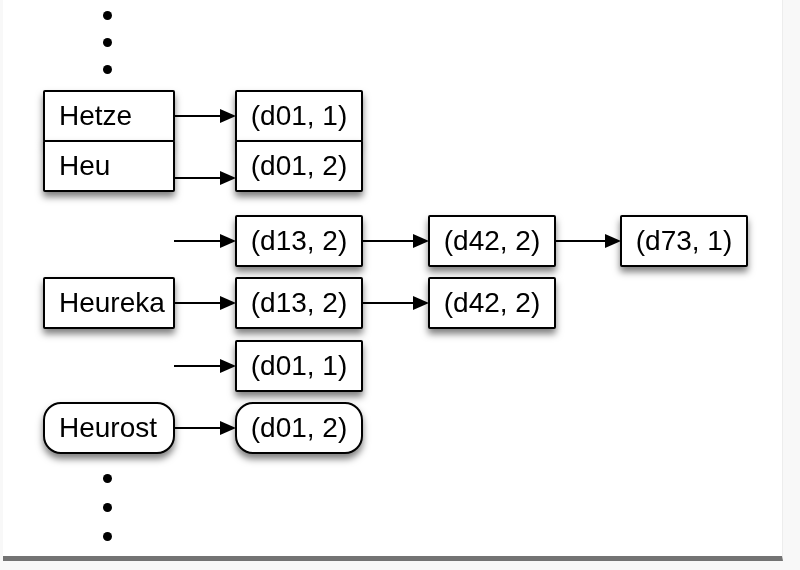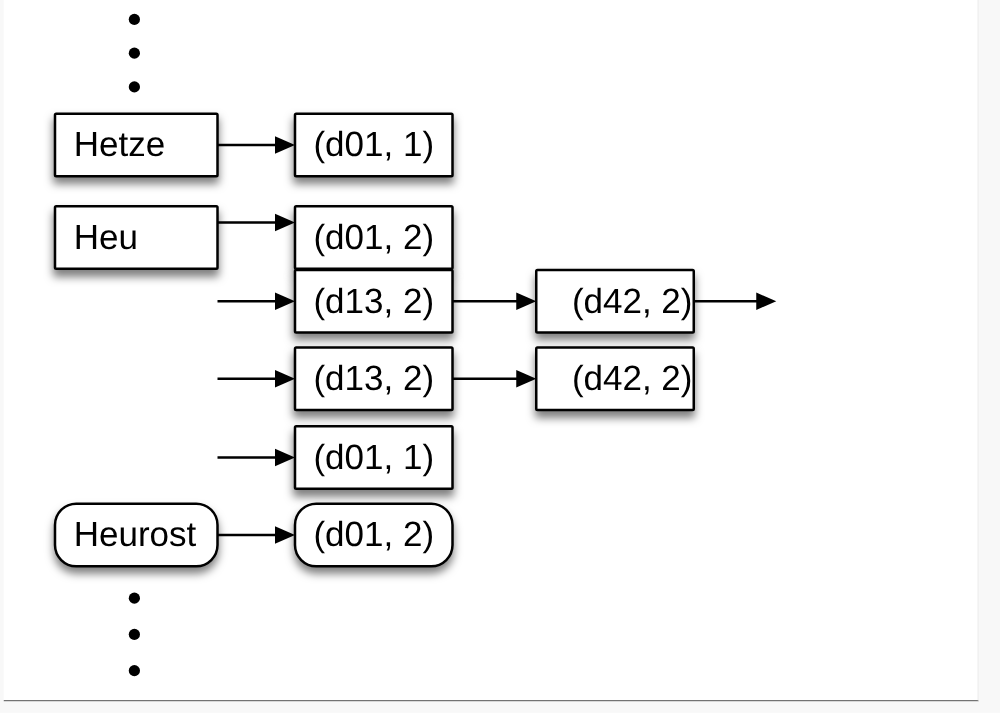--- a/index.html
+++ b/index.html
@@ -12,21 +12,21 @@
     font-family: "Liberation Sans", "DejaVu Sans", sans-serif;
   }
   .page {
     position: absolute;
     left: 3px;
     top: 0;
     width: 780px;
     height: 561px;
     background: #ffffff;
     border-right: 1px solid #ededed;
-    border-bottom: 1px solid #737373;
+    border-bottom: 5px solid #737373;
     box-sizing: border-box;
   }
   .diagram {
     position: absolute;
     left: 0;
     top: 0;
     width: 100%;
     height: 100%;
   }
   .box {
@@ -84,36 +84,36 @@
     width: 9px;
     height: 9px;
     border-radius: 50%;
     background: #000000;
   }
   .vdots-top .dot + .dot { margin-top: 18px; }
   .vdots-bottom .dot + .dot { margin-top: 20px; }
 
   
   .r0 { top: 90px; }
-  .r1 { top: 164px; }
+  .r1 { top: 140px; }
   .r2 { top: 215px; }
   .r3 { top: 277px; }
   .r4 { top: 340px; }
   .r5 { top: 402px; border-radius: 18px; }
   .ar0 { top: 109px; }
   .ar1 { top: 171px; }
   .ar2 { top: 234px; }
   .ar3 { top: 296px; }
   .ar4 { top: 359px; }
   .ar5 { top: 421px; }
 
   
   .c1 { left: 40px; }
   .c2 { left: 232px; }
-  .c3 { left: 425px; justify-content: flex-end; }
+  .c3 { left: 425px; }
   .c4 { left: 617px; }
   .a12 { left: 171px; width: 62px; }
   .a23 { left: 359px; width: 67px; }
   .a34 { left: 552px; width: 66px; }
 </style>
 </head>
 <body>
 
 <div class="page">
   <div class="diagram">
@@ -157,21 +157,27 @@
         <i class="shaft"></i>
         <i class="head"></i>
       </div>
     <div class="box posting c3 r2">
       <span>(d42, 2)</span>
     </div>
     <div class="arrow a34 ar2">
         <i class="shaft"></i>
         <i class="head"></i>
       </div>
-
+    <div class="box posting c4 r2">
+      <span>(d73, 1)</span>
+    </div>
+
+    <div class="box term c1 r3">
+      <span>Heureka</span>
+    </div>
     <div class="arrow a12 ar3">
         <i class="shaft"></i>
         <i class="head"></i>
       </div>
     <div class="box posting c2 r3">
       <span>(d13, 2)</span>
     </div>
     <div class="arrow a23 ar3">
         <i class="shaft"></i>
         <i class="head"></i>

